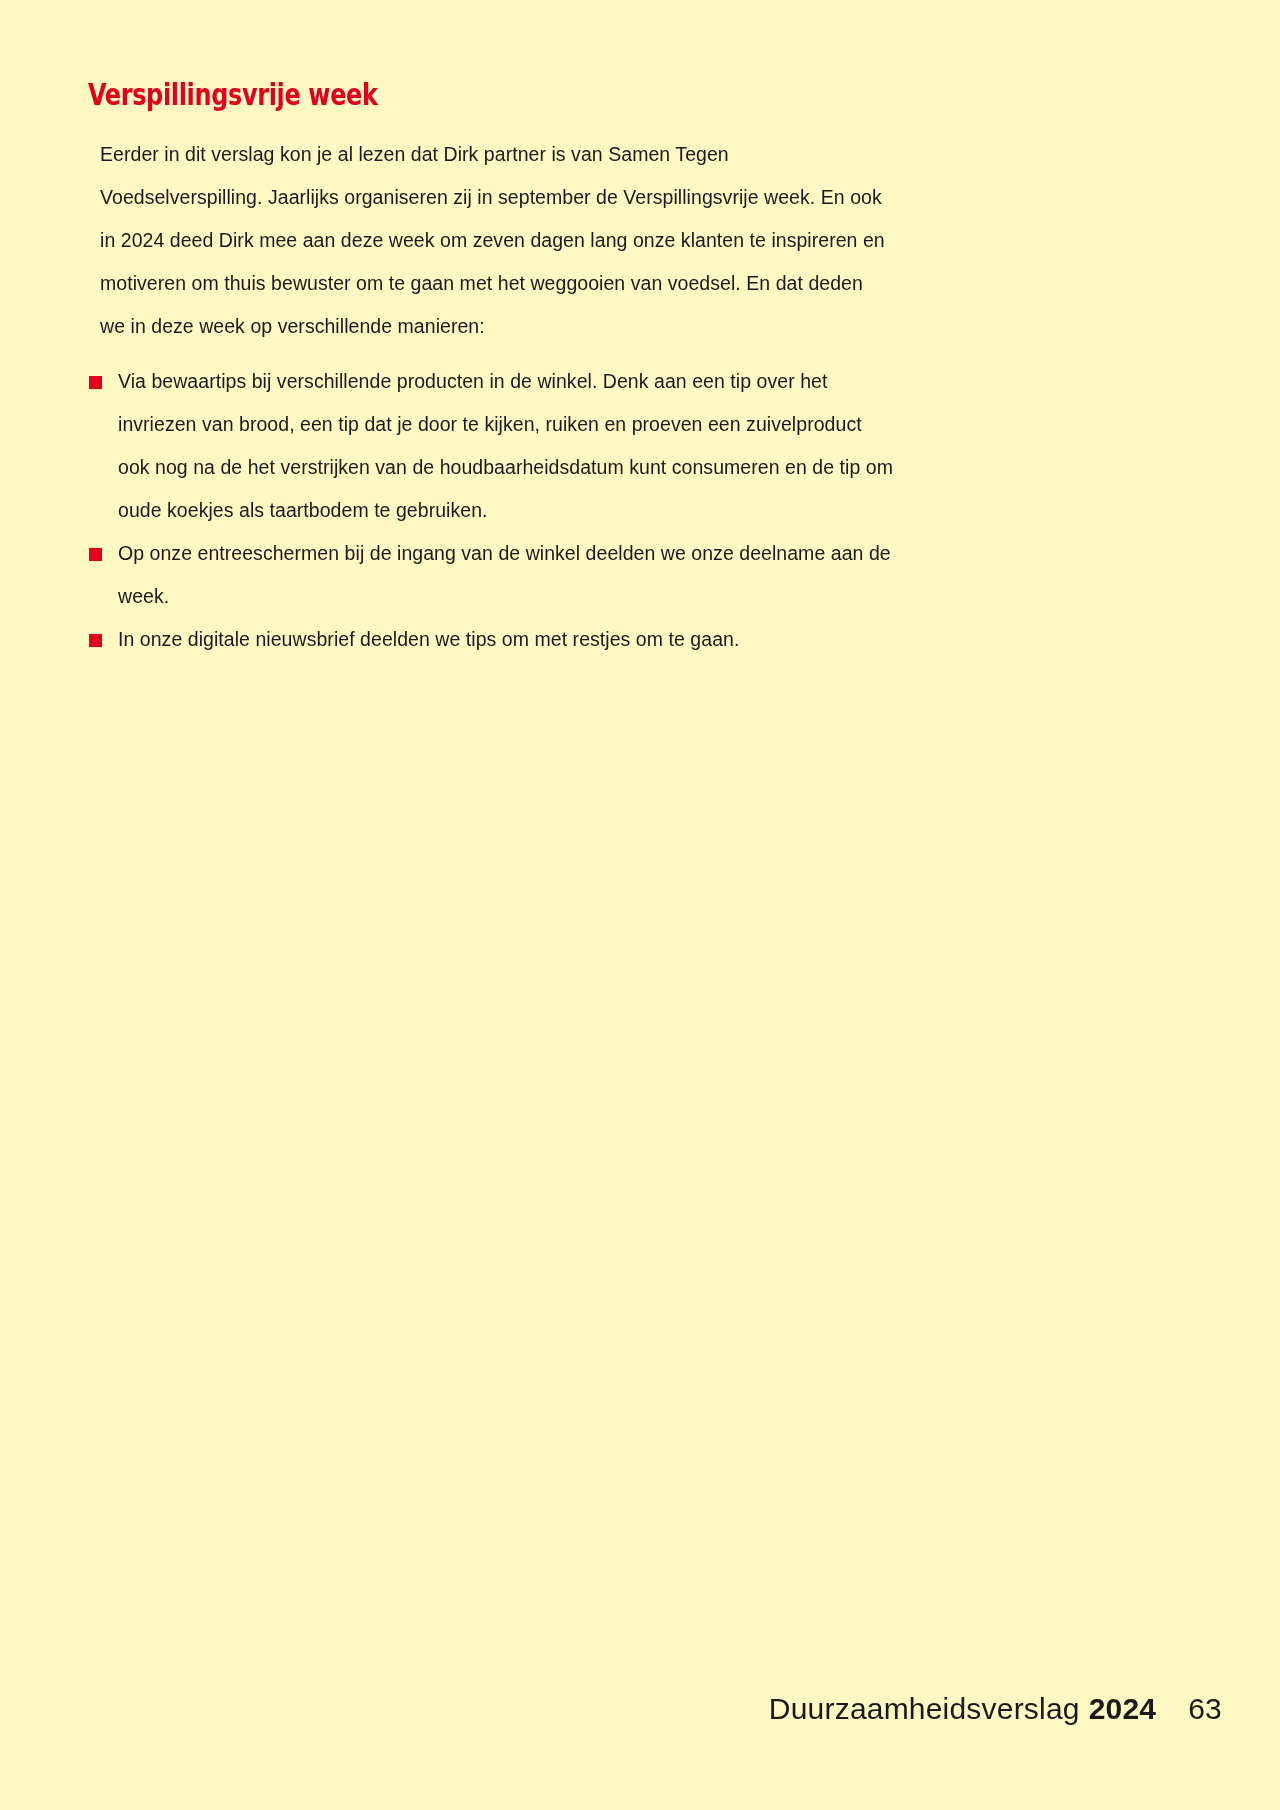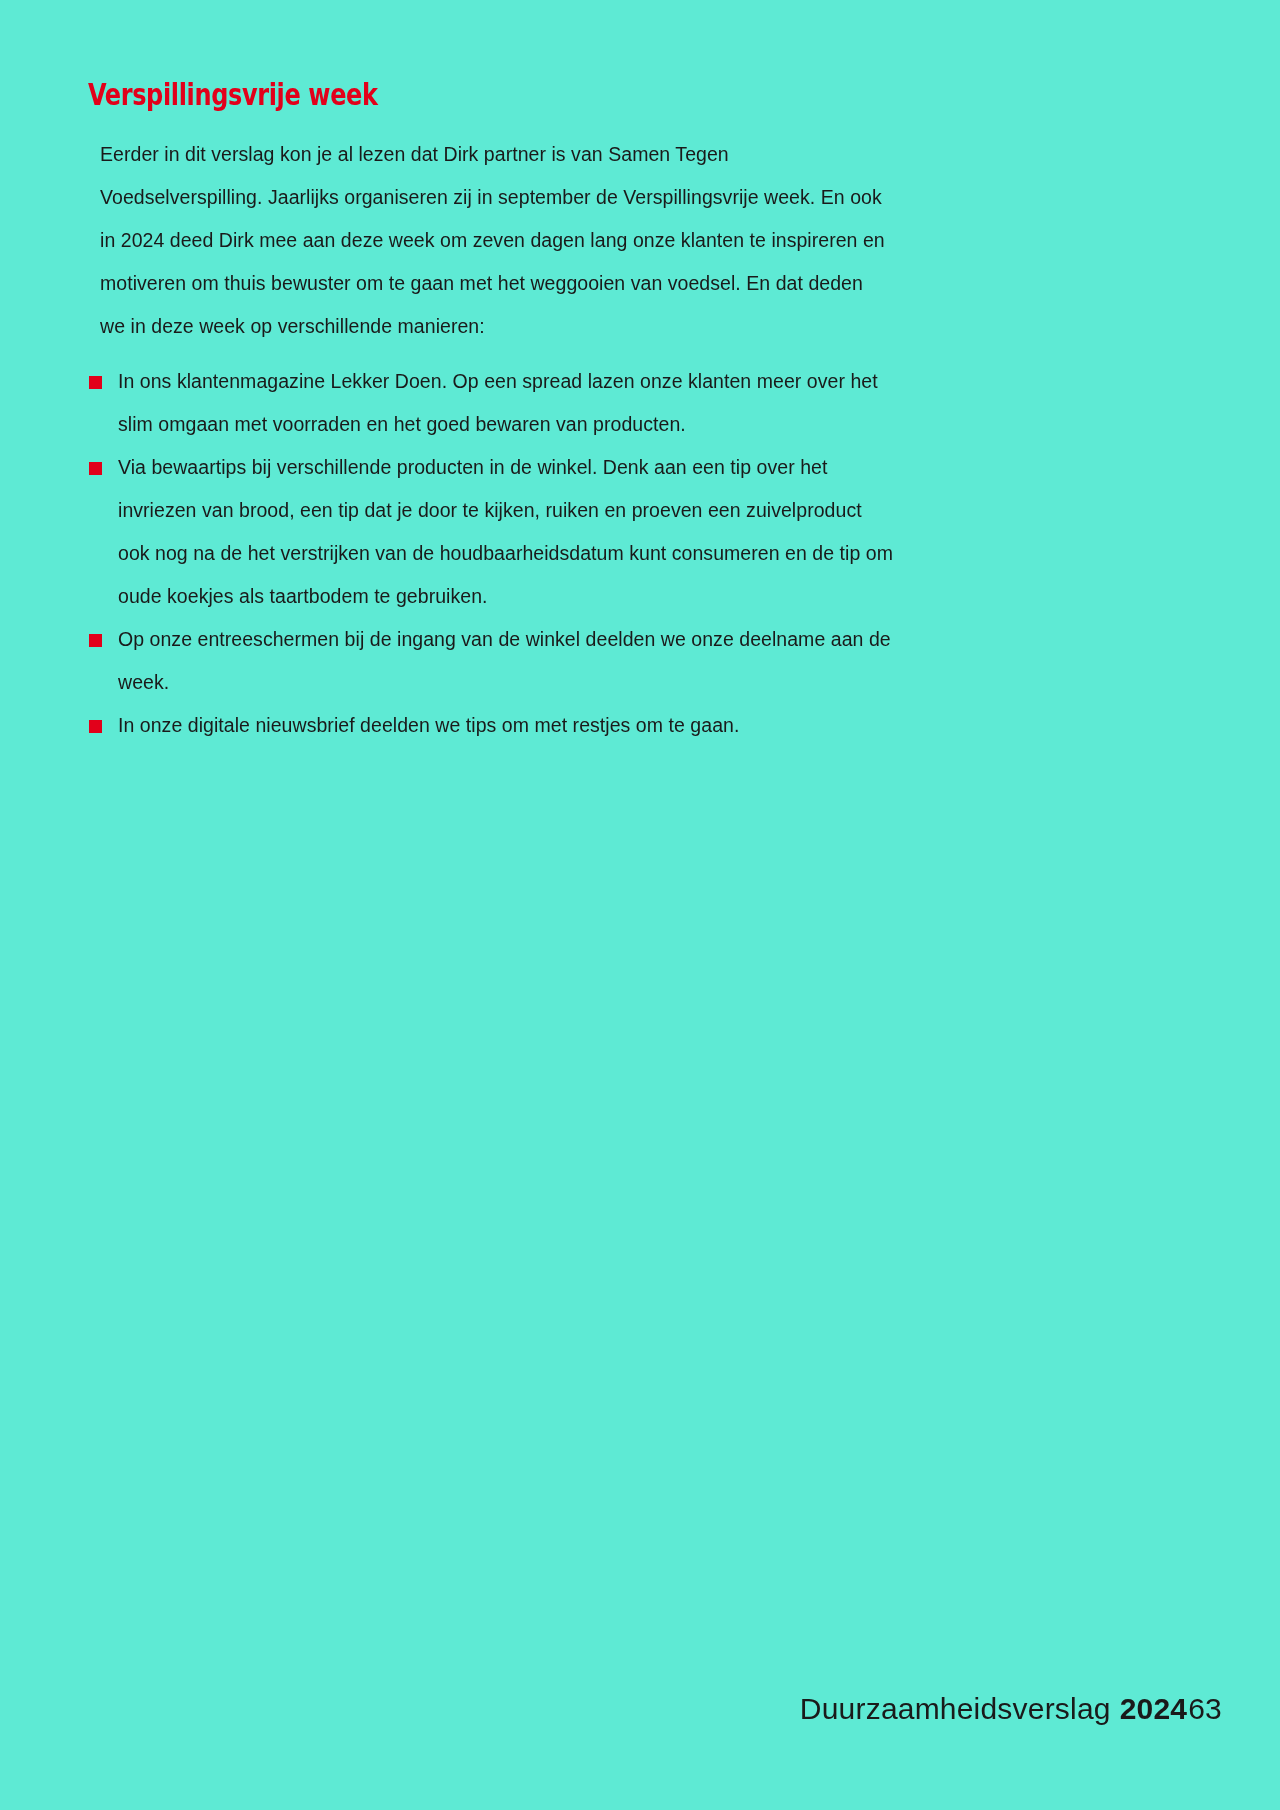--- a/index.html
+++ b/index.html
@@ -14,21 +14,21 @@
     height: 1810px;
     position: relative;
     font-family: "Liberation Sans", sans-serif;
     color: #1a1a1a;
     overflow: hidden;
   }
 
   .page {
     position: absolute;
     inset: 0;
-    background: #5eead4;
+    background: #fef9c3;
   }
 
   .content {
     position: absolute;
     left: 88px;
     top: 78px;
     width: 810px;
   }
 
   .section-title {
@@ -102,39 +102,38 @@
     text-align: right;
     font-size: 30px;
     line-height: 1;
     color: #1a1a1a;
     letter-spacing: 0.2px;
     white-space: nowrap;
   }
 
   .footer .f-label { font-weight: 400; margin-top: 31px; }
   .footer .f-year  { font-weight: 700; margin-left: 9px; }
-  .footer .f-page  { font-weight: 400; margin-left: 1px; }
+  .footer .f-page  { font-weight: 400; margin-left: 32px; }
 </style>
 </head>
 <body>
 
 <div class="page">
 
   <div class="content">
 
     <h1 class="section-title">Verspillingsvrije week</h1>
 
     <div class="intro">
       <p>Eerder in dit verslag kon je al lezen dat Dirk partner is van Samen Tegen Voedselverspilling. Jaarlijks organiseren zij in september de Verspillingsvrije week. En ook in 2024 deed Dirk mee aan deze week om zeven dagen lang onze klanten te inspireren en motiveren om thuis bewuster om te gaan met het weggooien van voedsel. En dat deden we in deze week op verschillende manieren:</p>
     </div>
 
     <ul class="bullets">
       <li>
         <span class="marker"></span>
-        <span>In ons klantenmagazine Lekker Doen. Op een spread lazen onze klanten meer over het slim omgaan met voorraden en het goed bewaren van producten.</span>
       </li>
       <li>
         <span class="marker"></span>
         <span>Via bewaartips bij verschillende producten in de winkel. Denk aan een tip over het invriezen van brood, een tip dat je door te kijken, ruiken en proeven een zuivelproduct ook nog na de het verstrijken van de houdbaarheidsdatum kunt consumeren en de tip om oude koekjes als taartbodem te gebruiken.</span>
       </li>
       <li>
         <span class="marker"></span>
         <span>Op onze entreeschermen bij de ingang van de winkel deelden we onze deelname aan de week.</span>
       </li>
       <li>

